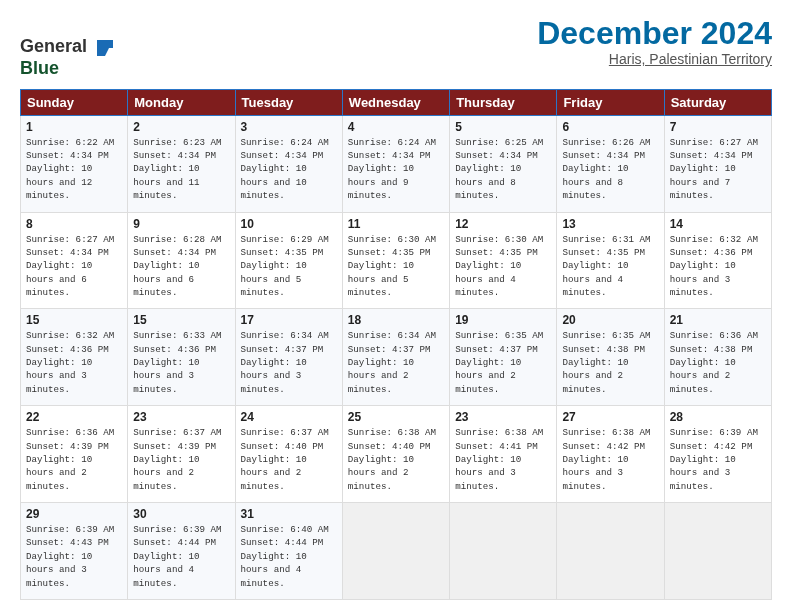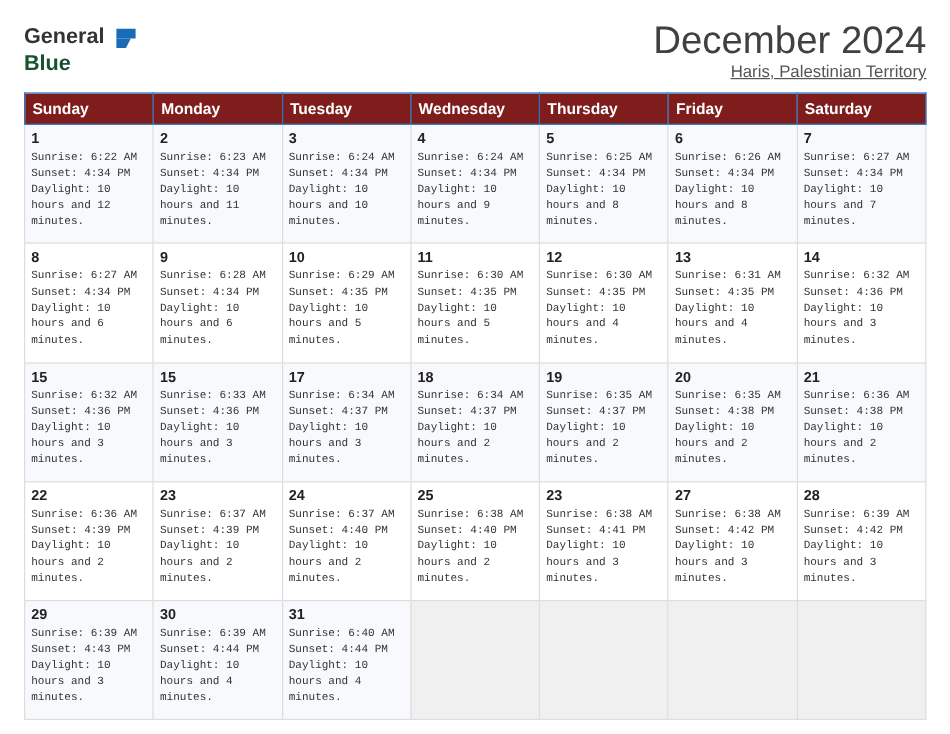--- a/index.html
+++ b/index.html
@@ -19,29 +19,29 @@
     }
     .header {
       display: flex;
       align-items: flex-start;
       justify-content: space-between;
       margin-bottom: 10px;
     }
     .logo {
       display: flex;
       align-items: center;
-      margin-top: 4px;
+      margin-top: 20px;
     }
     .title-section {
       text-align: right;
     }
     .main-title {
       font-size: 32px;
-      font-weight: normal;
-      color: #404040;
+      font-weight: bold;
+      color: #0369a1;
       line-height: 1.1;
     }
     .subtitle {
       font-size: 14px;
       color: #555;
       text-decoration: underline;
     }
     .calendar {
       flex: 1;
       border: 1px solid #ccc;

